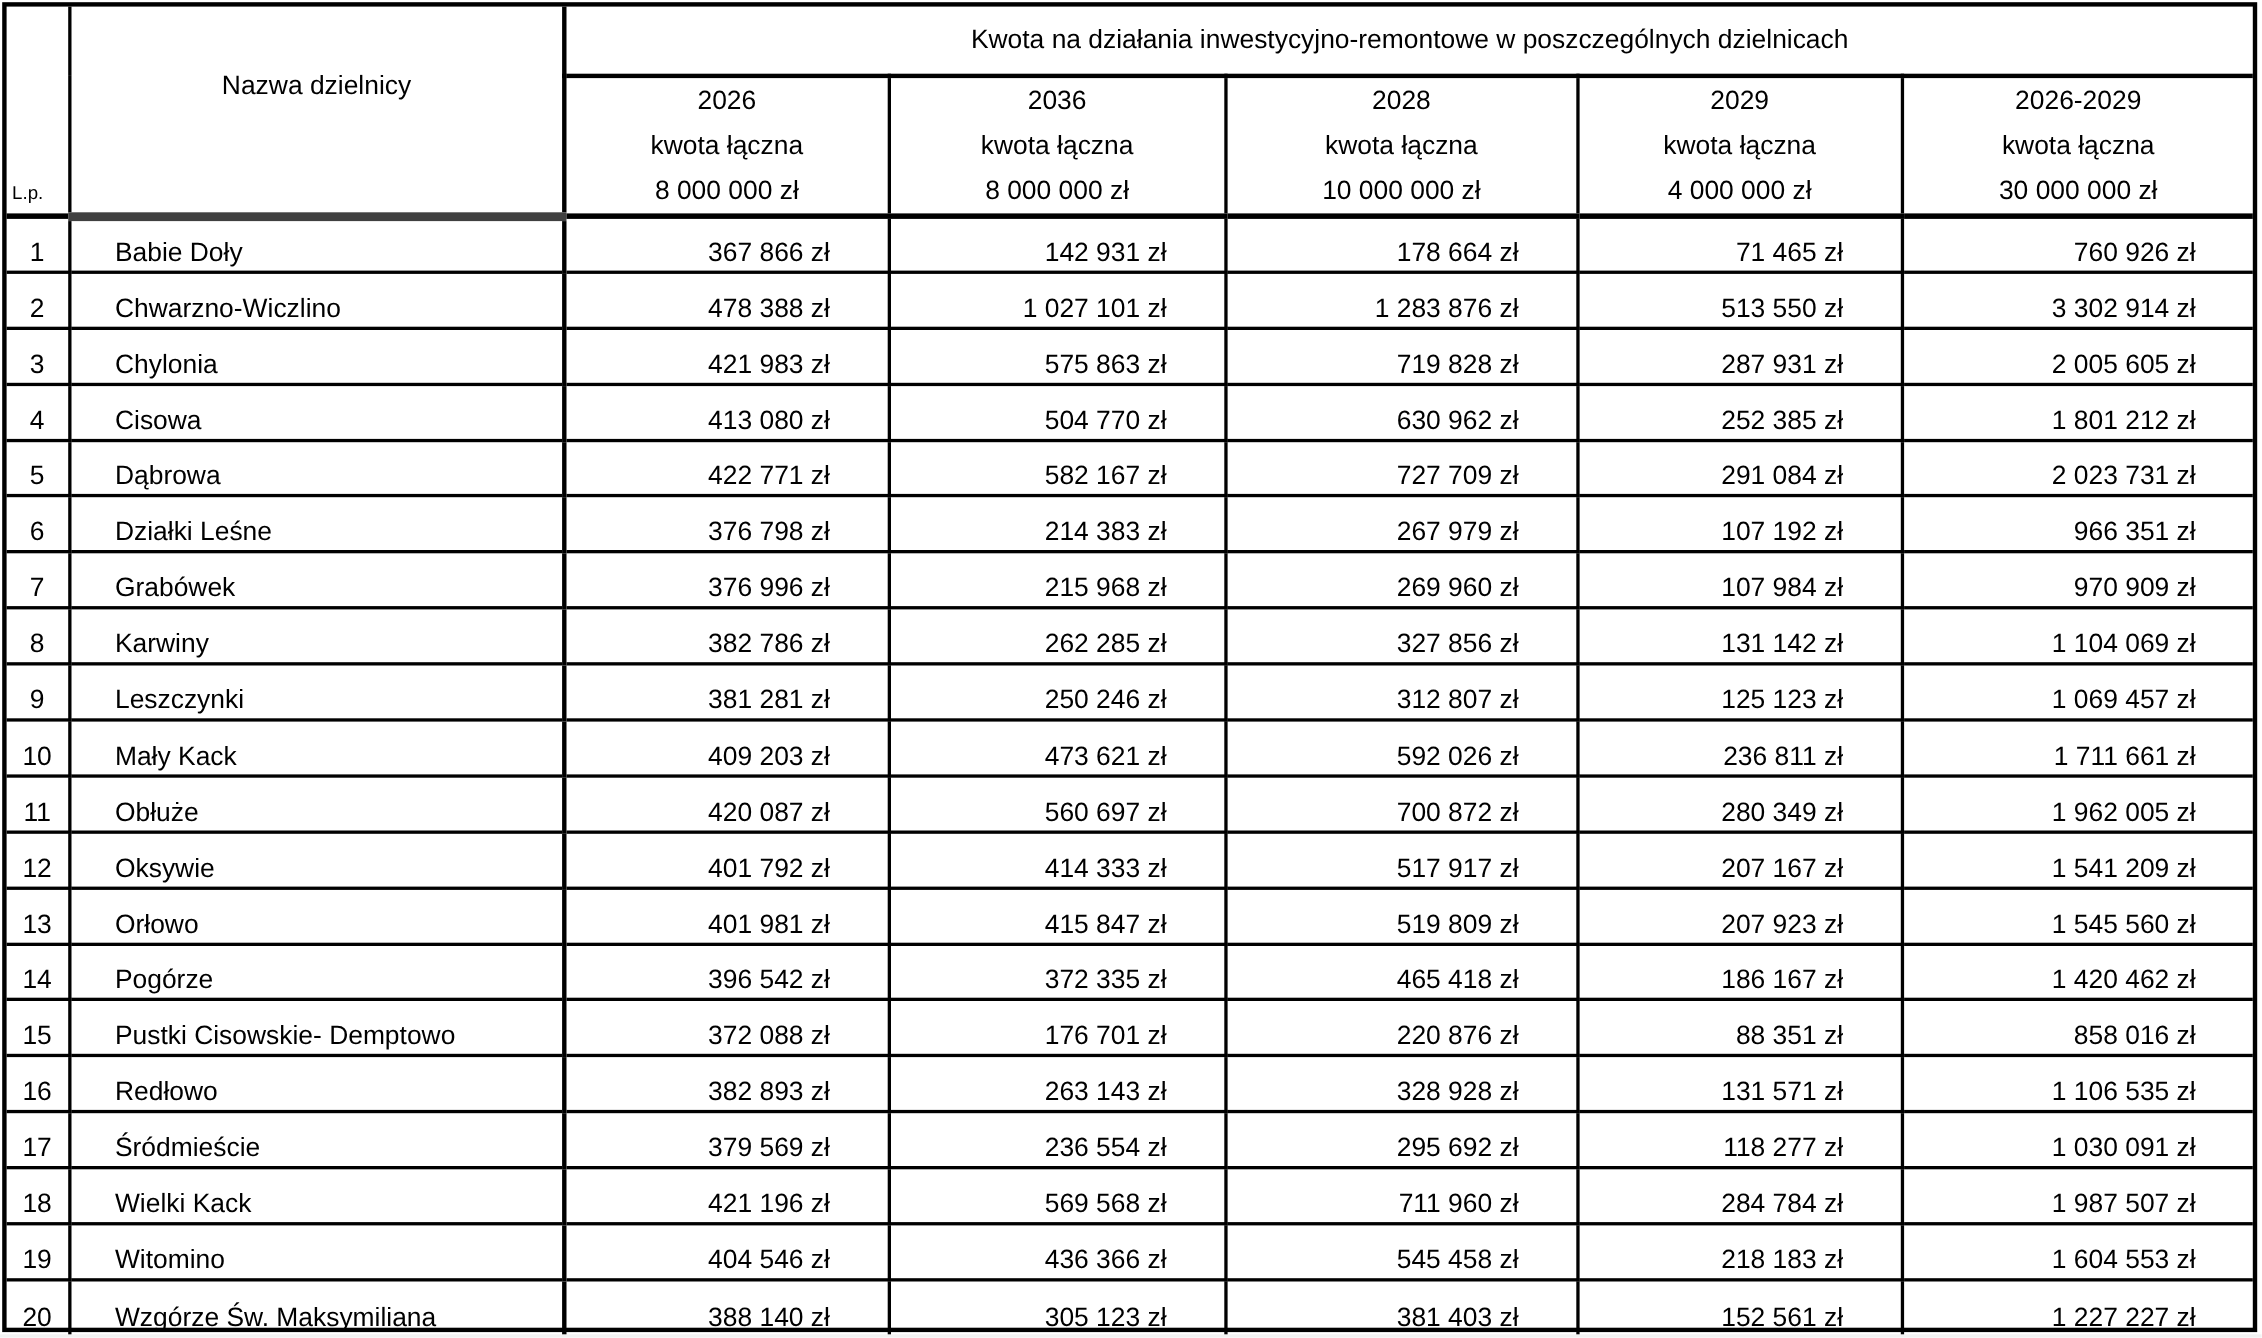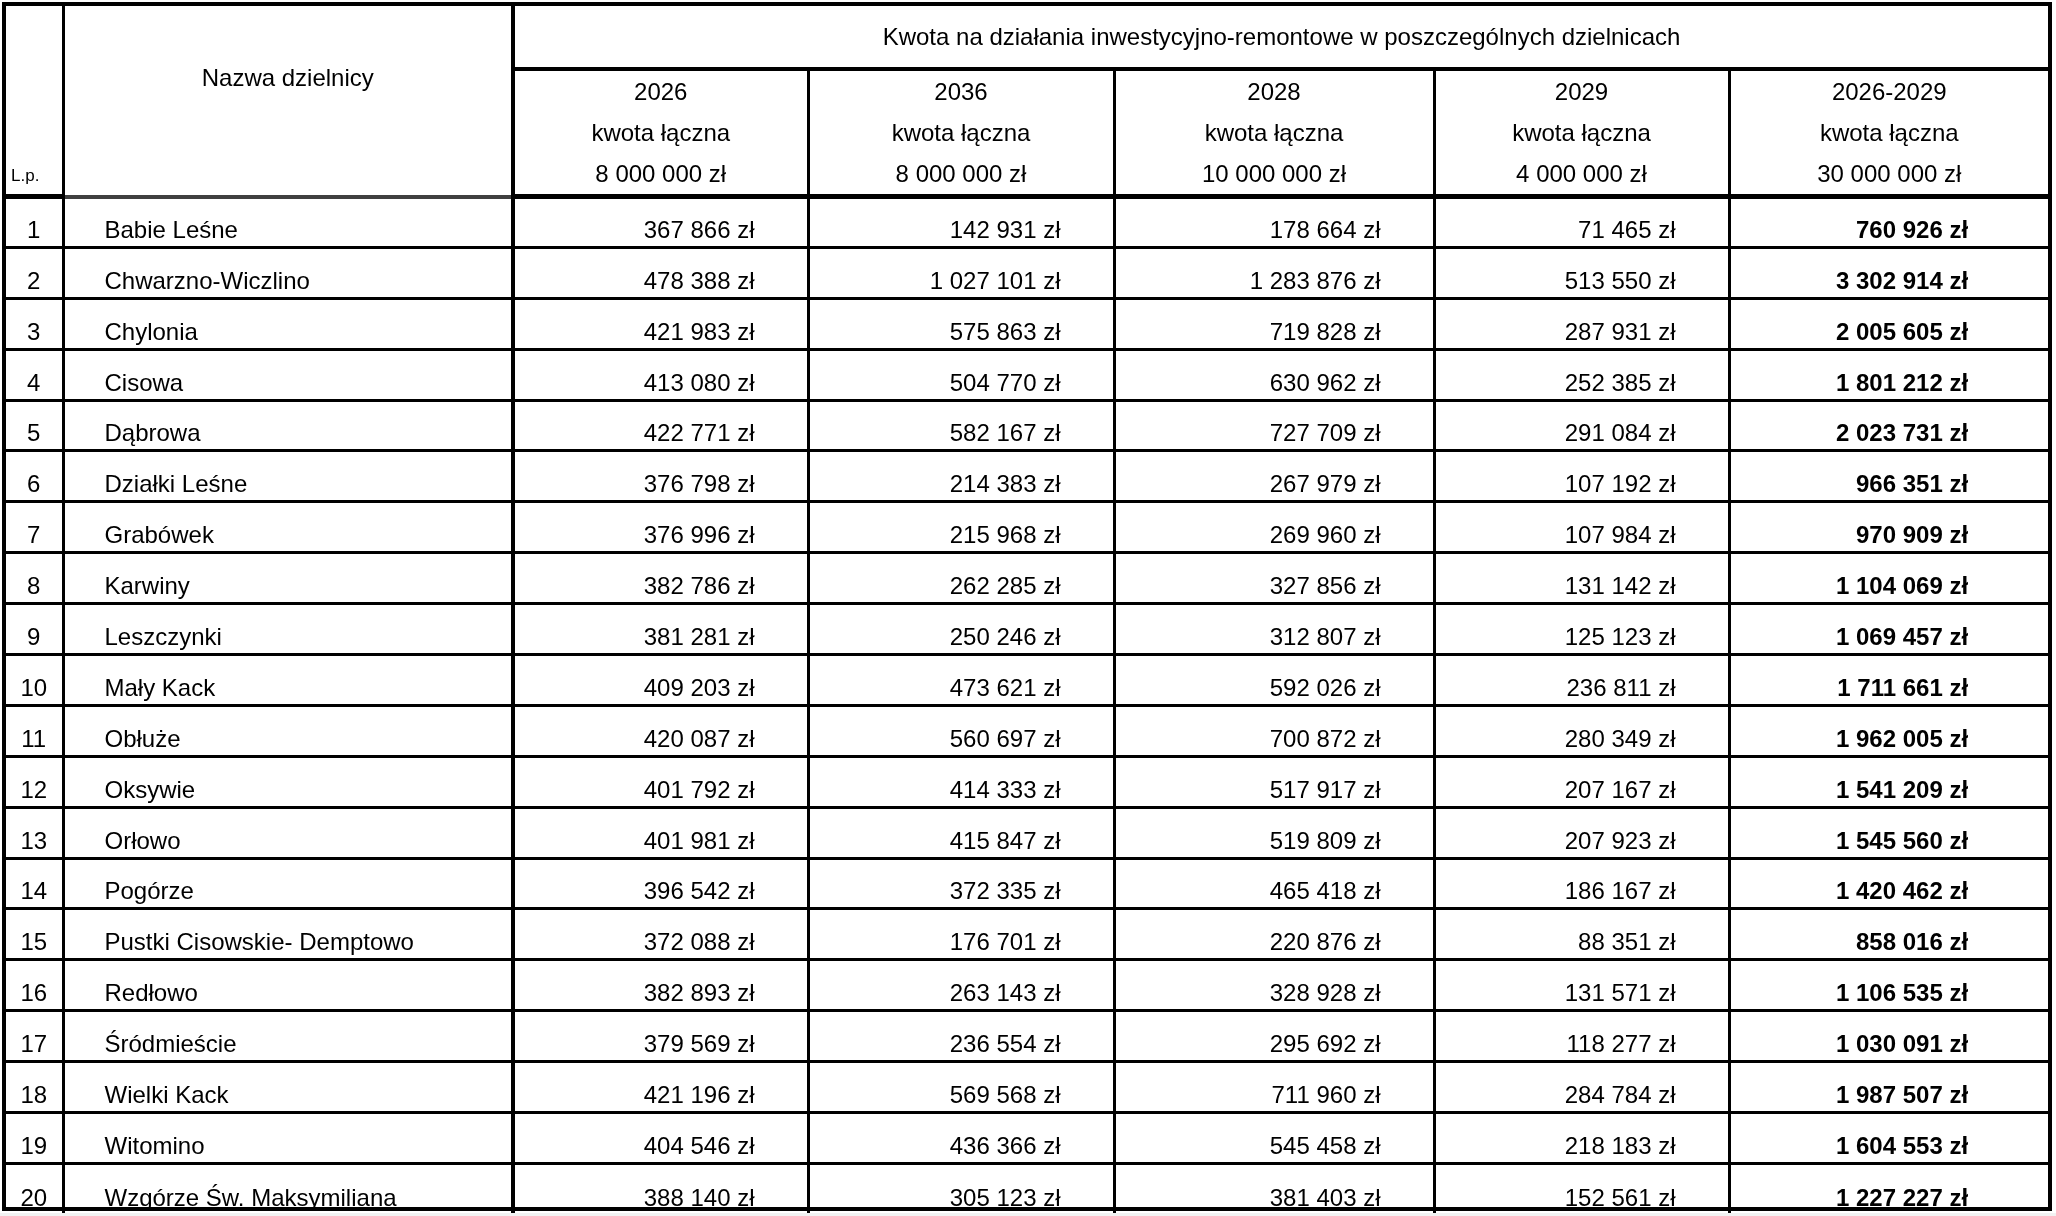--- a/index.html
+++ b/index.html
@@ -52,21 +52,21 @@
     th.lp-head {
       border-right: 3px solid #000;
       border-bottom: 5px solid #000;
       text-align: left;
       vertical-align: bottom;
       padding: 0 0 10px 5px;
       font-size: 17px;
     }
     th.name-head {
       border-right: 4px solid #000;
-      border-bottom: 4px solid #404040;
+      border-bottom: 8px solid #404040;
       text-align: center;
       vertical-align: top;
       padding-top: 60px;
       font-size: 24px;
     }
     th.group-head {
       border-bottom: 4px solid #000;
       text-align: center;
       vertical-align: middle;
       font-size: 24px;
@@ -105,21 +105,21 @@
     }
     td.amount-cell {
       border-right: 3px solid #000;
       text-align: right;
     }
     td.amount-cell:last-child { border-right: none; }
     td.amt-y2026 { padding-right: 52px; }
     td.amt-y2027 { padding-right: 52px; }
     td.amt-y2028 { padding-right: 52px; }
     td.amt-y2029 { padding-right: 52px; margin-left: 36px; }
-    td.amt-total { padding-right: 80px; font-weight: bold; }
+    td.amt-total { padding-right: 52px; }
     .bottom-strip {
       position: absolute;
       left: 0;
       top: 1213px;
       width: 2056px;
       height: 3px;
       background: #f2f2f2;
     }
   </style>
 </head>
@@ -166,21 +166,21 @@
         <th class="year-head">
           <span class="yh-line">2026-2029</span>
           <span class="yh-line">kwota łączna</span>
           <span class="yh-line">30 000 000 zł</span>
         </th>
       </tr>
     </thead>
     <tbody id="table-body">
         <tr class="data-row">
           <td class="lp-cell">1</td>
-          <td class="name-cell">Babie Leśne</td>
+          <td class="name-cell">Babie Doły</td>
           <td class="amount-cell amt-y2026">367 866 zł</td>
           <td class="amount-cell amt-y2027">142 931 zł</td>
           <td class="amount-cell amt-y2028">178 664 zł</td>
           <td class="amount-cell amt-y2029">71 465 zł</td>
           <td class="amount-cell amt-total">760 926 zł</td>
         </tr>
         <tr class="data-row">
           <td class="lp-cell">2</td>
           <td class="name-cell">Chwarzno-Wiczlino</td>
           <td class="amount-cell amt-y2026">478 388 zł</td>

